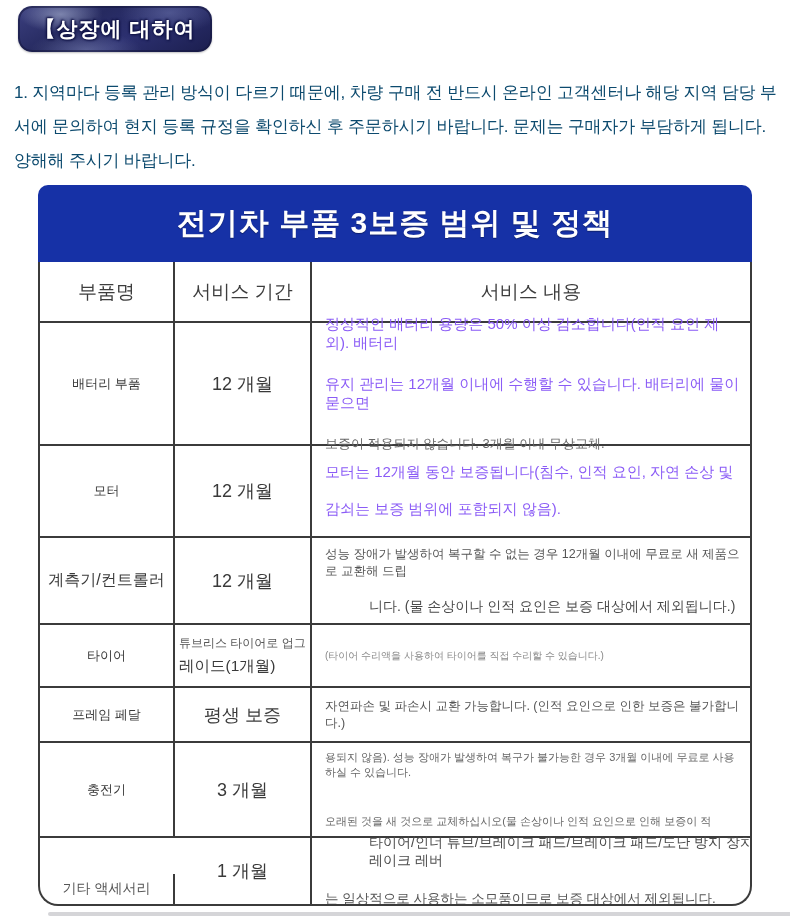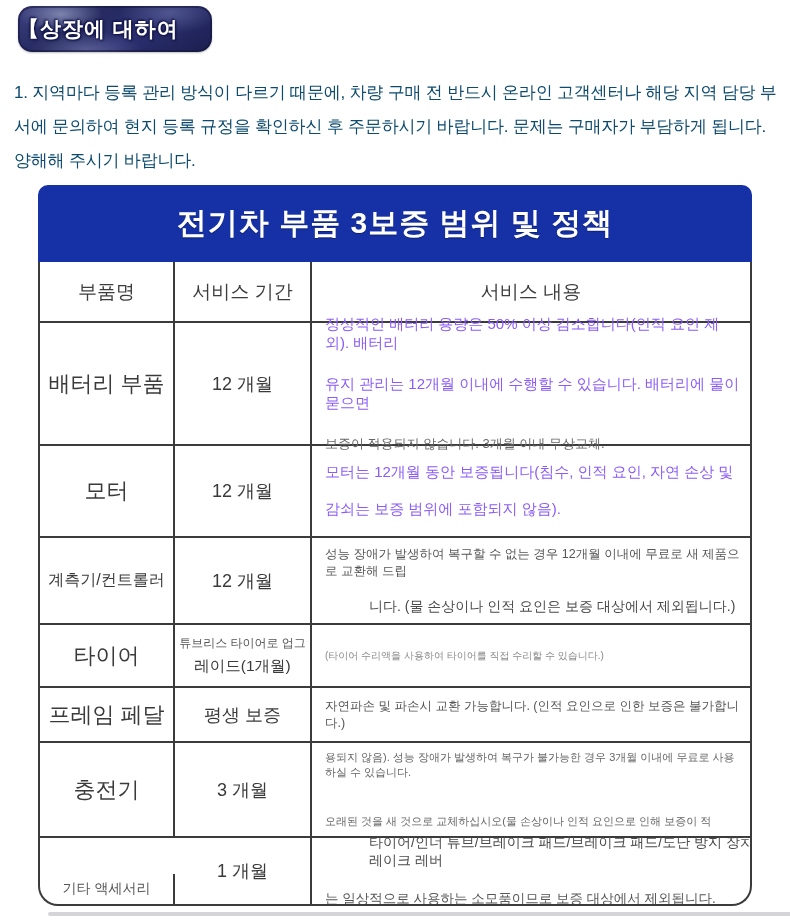--- a/index.html
+++ b/index.html
@@ -9,21 +9,21 @@
   
   .badge {
     position:absolute; left:18px; top:6px; width:194px; height:46px;
     border-radius:14px;
     background:
       radial-gradient(ellipse 60px 26px at 22% 18%, rgba(175,185,215,.60), rgba(175,185,215,0) 70%),
       radial-gradient(ellipse 70px 30px at 78% 15%, rgba(120,130,180,.45), rgba(120,130,180,0) 70%),
       radial-gradient(ellipse 80px 26px at 35% 95%, rgba(150,160,200,.40), rgba(150,160,200,0) 70%),
       linear-gradient(150deg,#3c4080 0%, #262a60 35%, #2c3070 60%, #1b1e4e 100%);
     box-shadow: inset 0 0 0 2px rgba(20,22,60,.55), 0 1px 2px rgba(0,0,0,.25);
-    display:flex; align-items:center; justify-content:flex-start;
+    display:flex; align-items:center; justify-content:center;
   }
   .badge-text {
     color:#ffffff; font-weight:bold; font-size:21px; letter-spacing:1px;
     text-shadow: 0 0 3px #13164a, 1px 1px 2px #0d1040, -1px -1px 2px #0d1040;
   }
 
   
   .intro {
     position:absolute; left:14px; top:76px; width:766px;
     font-size:17px; line-height:34px; color:#0c4a6e; letter-spacing:-0.2px;
@@ -39,29 +39,29 @@
   }
   .grid {
     display:grid; grid-template-columns:135px 137px 1fr;
     grid-template-rows:61px 123px 92px 87px 63px 55px 95px 66px;
     border:2px solid #3b3b3b; border-top:none;
     border-radius:0 0 20px 20px; overflow:hidden; background:#fff;
   }
   .cell {
     border-right:2px solid #3b3b3b; border-bottom:2px solid #3b3b3b;
     display:flex; flex-direction:column; align-items:center; justify-content:center;
-    text-align:center; color:#3a3a3a; padding:2px 4px;
+    text-align:left; color:#3a3a3a; padding:2px 4px;
   }
   .cell.last-col { border-right:none; }
   .cell.last-row { border-bottom:none; }
   .cell.content {
     align-items:flex-start; text-align:left; padding:6px 10px 6px 13px;
   }
   .hdr { font-size:19px; color:#3d3d3d; }
-  .part { font-size:22px; }
+  .part { font-size:13px; }
   .part.small { font-size:14px; color:#555;margin-top:36px; }
   .part.mid { font-size:16px; }
   .period { font-size:18px; }
   .period-two { line-height:1; gap:9px; }
   .p-top { font-size:12px; color:#555; }
   .p-bot { font-size:15.5px; color:#3a3a3a; }
 
   .ln { display:block; width:100%; }
   .gap22 { gap:22px; } .gap18 { gap:18px; } .gap26 { gap:34px; } .gap20 { gap:20px; }
   .t15 { font-size:15px; color:#8b5cf6; }

